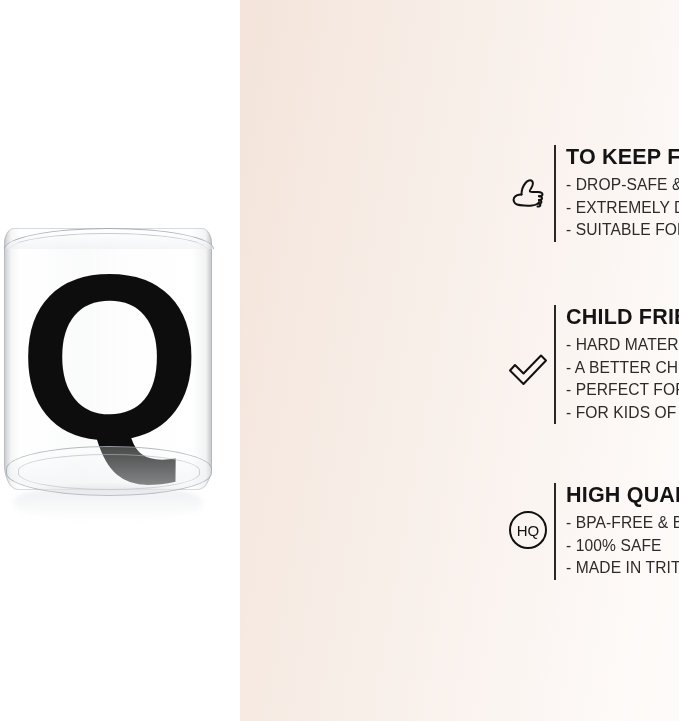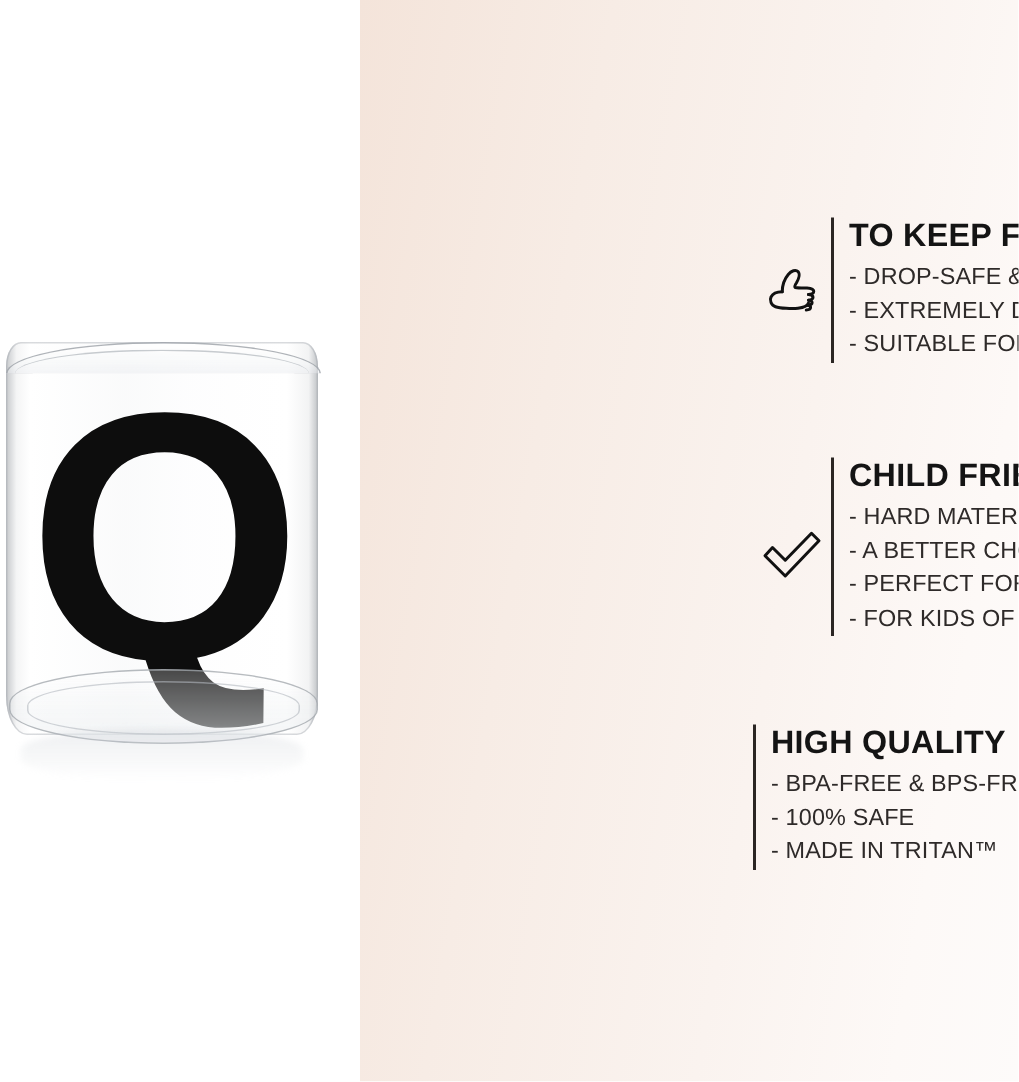--- a/index.html
+++ b/index.html
@@ -223,20 +223,26 @@
       <div class="feature-text">
         <p class="feature-title">CHILD FRIENDLY</p>
         <p class="feature-item">- HARD MATERIAL – EASY TO GRASP</p>
         <p class="feature-item">- A BETTER CHOICE COMPARED TO SILICONE</p>
         <p class="feature-item">- PERFECT FOR CUP DRINKING PRACTICE</p>
         <p class="feature-item">- FOR KIDS OF ALL AGES</p>
       </div>
     </div>
 
     <div class="feature-block" id="feature-high-quality">
+      <div class="feature-icon">
+        <svg width="40" height="40" viewBox="0 0 40 40" fill="none">
+          <circle cx="20" cy="20" r="18" stroke="#111111" stroke-width="2"></circle>
+          <text x="20" y="26" text-anchor="middle" font-family="Liberation Sans, sans-serif" font-size="15" fill="#111111">HQ</text>
+        </svg>
+      </div>
       <div class="feature-rule"></div>
       <div class="feature-text">
         <p class="feature-title">HIGH QUALITY</p>
         <p class="feature-item">- BPA-FREE &amp; BPS-FREE</p>
         <p class="feature-item">- 100% SAFE</p>
         <p class="feature-item">- MADE IN TRITAN™</p>
       </div>
     </div>
 
   </div>

